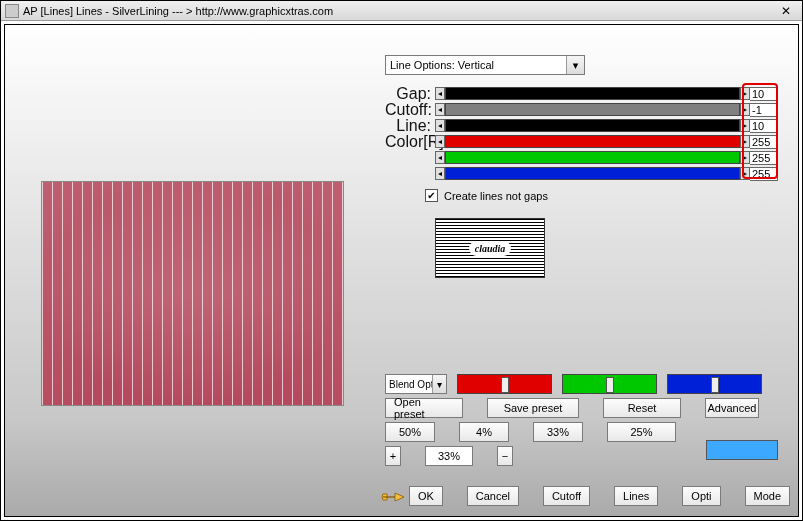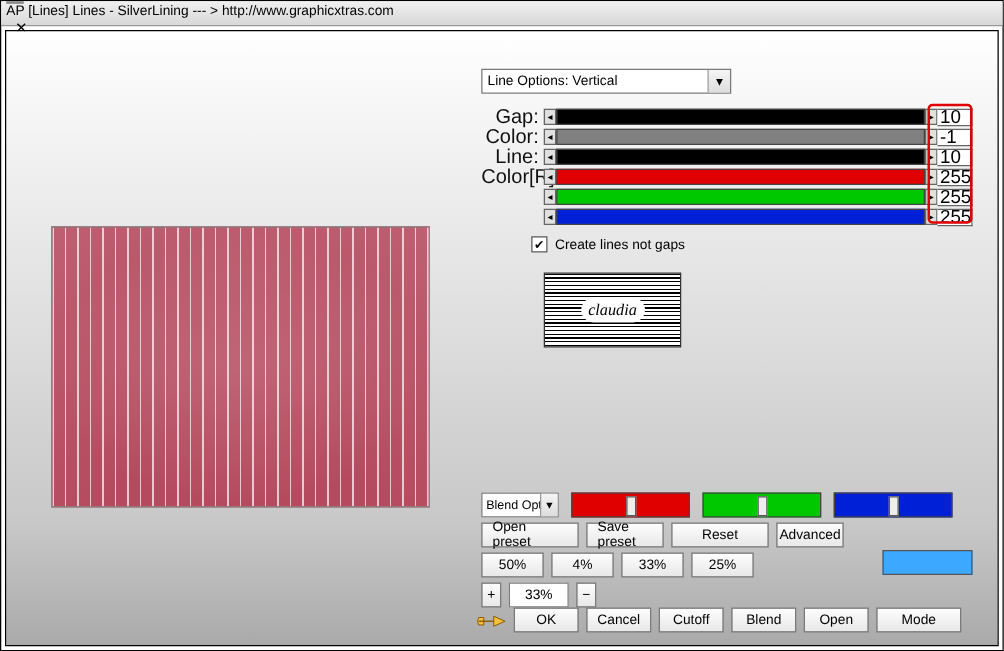--- a/index.html
+++ b/index.html
@@ -1,46 +1,46 @@
 <!DOCTYPE html>
 <html><head>
 <meta charset="utf-8">
 <style>
 * { box-sizing: border-box; margin: 0; padding: 0; }
 body { font-family: Tahoma, Arial, sans-serif; font-size: 11px; background: #fff; }
 .window { width: 803px; height: 521px; border: 1px solid #000; position: relative; background: #fff; }
-.titlebar { height: 20px; background: linear-gradient(to bottom, #f0f0f0, #d8d8d8); border-bottom: 1px solid #999; display: flex; align-items: flex-start; padding: 0 4px; flex-direction: column; }
+.titlebar { height: 20px; background: linear-gradient(to bottom, #f0f0f0, #d8d8d8); border-bottom: 1px solid #999; display: flex; align-items: center; padding: 0 4px; }
 .titlebar-icon { width: 14px; height: 14px; background: #ccc; border: 1px solid #888; margin-right: 4px; }
 .titlebar-text { flex: 1; font-size: 11px; color: #000; }
 .close-btn { width: 24px; height: 16px; display: flex; align-items: center; justify-content: center; cursor: default; font-size: 12px; }
 .client { position: absolute; top: 20px; left: 0; right: 0; bottom: 0; background: linear-gradient(to bottom, #fff, #c8c8c8 80%, #aaa); border: 1px solid #000; margin: 3px; }
 .preview { position: absolute; left: 36px; top: 156px; width: 303px; height: 225px; border: 1px solid #888; background: #b54a5e; overflow: hidden; }
 .preview::before { content: ""; position: absolute; inset: 0; background: radial-gradient(ellipse at 50% 50%, rgba(255,255,255,0.15), transparent 70%), linear-gradient(135deg, rgba(255,255,255,0.12), transparent 50%), linear-gradient(225deg, rgba(255,255,255,0.12), transparent 50%); }
 .preview-lines { position: absolute; inset: 0; background: repeating-linear-gradient(to right, rgba(255,255,255,0.7) 0 1px, transparent 1px 10px); }
 .right-pane { position: absolute; left: 380px; top: 30px; right: 20px; bottom: 10px; }
 .dropdown { width: 200px; height: 20px; border: 1px solid #7a7a7a; background: #fff; display: flex; align-items: center; padding: 0 4px; position: relative; }
 .dd-arrow { position: absolute; right: 0; top: 0; width: 18px; height: 100%; border-left: 1px solid #999; background: linear-gradient(#f5f5f5,#ddd); display: flex; align-items: center; justify-content: center; }
 .slider-row { display: flex; align-items: center; height: 15px; margin-top: 1px; }
 .slider-label { width: 50px; text-align: right; padding-right: 4px; font-size: 16px; color: #111; }
 .slider-arrow { width: 10px; height: 13px; background: #e0e0e0; border: 1px solid #666; display: flex; align-items: center; justify-content: center; font-size: 8px; color: #000; }
 .slider-track { flex: 1; height: 13px; border: 1px solid #444; position: relative; }
 .track-black { background: #000; }
 .track-grey { background: #808080; }
 .track-red { background: #e00000; }
 .track-green { background: #00c800; }
 .track-blue { background: #0020d8; }
-.slider-value { width: 28px; height: 14px; border: 1px solid #666; border-left: none; background: #fff; font-size: 15px; display: flex; align-items: center; padding-left: 2px; }
+.slider-value { width: 28px; height: 14px; border: 1px solid #666; border-left: none; background: #fff; font-size: 11px; display: flex; align-items: center; padding-left: 2px; }
 .highlight-box { position: absolute; border: 2px solid #e00000; border-radius: 4px; pointer-events: none; }
 .checkbox-row { display: flex; align-items: center; margin-top: 8px; margin-left: 40px; gap: 6px; }
 .checkbox { width: 13px; height: 13px; border: 1px solid #555; background: #fff; display: flex; align-items: center; justify-content: center; font-size: 10px; color: #000; }
 .logo { margin: 16px 0 0 50px; width: 110px; height: 60px; background: repeating-linear-gradient(to bottom, #000 0 1px, #fff 1px 3px); border: 1px solid #333; display: flex; align-items: center; justify-content: center; }
-.logo-inner { background: #fff; padding: 2px 6px; font-family: cursive; font-style: italic; font-size: 13px; border-radius: 10px; }
+.logo-inner { background: #fff; padding: 2px 6px; font-family: cursive; font-style: italic; font-size: 10px; border-radius: 10px; font-weight: bold; }
 .bottom-controls { position: absolute; left: 0; right: 0; bottom: 0; }
 .btn { height: 20px; border: 1px solid #7a7a7a; background: linear-gradient(#fdfdfd,#e8e8e8); display: inline-flex; align-items: center; justify-content: center; font-size: 11px; padding: 0 8px; }
-.btn-row { display: flex; gap: 6px; margin-top: 4px; }
+.btn-row { display: flex; gap: 24px; margin-top: 4px; }
 .blend-select { width: 62px; height: 20px; border: 1px solid #7a7a7a; background: #fff; display: inline-flex; align-items: center; padding-left: 3px; font-size: 10px; position: relative; }
 .color-slider { width: 95px; height: 20px; border: 1px solid #444; position: relative; display: inline-block; }
 .color-slider::after { content: ""; position: absolute; left: 50%; top: 2px; width: 6px; height: 14px; background: #eee; border: 1px solid #555; transform: translateX(-50%); }
 .color-slider.red { background: #e00000; }
 .color-slider.green { background: #00c800; }
 .color-slider.blue { background: #0020d8; }
 .pct-input { width: 48px; height: 20px; border: 1px solid #7a7a7a; background: #fff; display: inline-flex; align-items: center; justify-content: center; }
 .spin { width: 16px; height: 20px; border: 1px solid #7a7a7a; background: linear-gradient(#fdfdfd,#e8e8e8); display: inline-flex; align-items: center; justify-content: center; }
 .color-swatch { position: absolute; right: 0; bottom: 46px; width: 72px; height: 20px; background: #3da8ff; border: 1px solid #555; }
 .pointer-hand { position: absolute; width: 24px; height: 18px; }
@@ -73,21 +73,21 @@
       <div style="height:10px"></div>
 
       <div class="slider-row">
         <div class="slider-label">Gap:</div>
         <div class="slider-arrow">◂</div>
         <div class="slider-track track-black"></div>
         <div class="slider-arrow">▸</div>
         <div class="slider-value">10</div>
       </div>
       <div class="slider-row">
-        <div class="slider-label">Color:</div>
+        <div class="slider-label">Cutoff:</div>
         <div class="slider-arrow">◂</div>
         <div class="slider-track track-grey"></div>
         <div class="slider-arrow">▸</div>
         <div class="slider-value">-1</div>
       </div>
       <div class="slider-row">
         <div class="slider-label">Line:</div>
         <div class="slider-arrow">◂</div>
         <div class="slider-track track-black"></div>
         <div class="slider-arrow">▸</div>
@@ -133,47 +133,47 @@
             <span>Blend Opti</span>
             <span class="dd-arrow" style="width:14px">▾</span>
           </div>
           <div class="color-slider red"></div>
           <div class="color-slider green"></div>
           <div class="color-slider blue"></div>
         </div>
 
         <div class="btn-row">
           <div class="btn" style="width:78px">Open preset</div>
-          <div class="btn" style="width:62px">Save preset</div>
+          <div class="btn" style="width:92px">Save preset</div>
           <div class="btn" style="width:78px">Reset</div>
           <div class="btn" style="width:54px">Advanced</div>
         </div>
 
         <div class="btn-row">
           <div class="btn" style="width:50px">50%</div>
           <div class="btn" style="width:50px">4%</div>
           <div class="btn" style="width:50px">33%</div>
-          <div class="btn" style="width:50px">25%</div>
+          <div class="btn" style="width:69px">25%</div>
         </div>
 
         <div class="btn-row" style="align-items:center">
           <div class="spin">+</div>
           <div class="pct-input">33%</div>
           <div class="spin">−</div>
         </div>
 
         <div class="color-swatch" title="#3da8ff"></div>
 
-        <div class="btn-row" style="margin-top:0">
+        <div class="btn-row" style="margin-top:20px">
           <div style="width:20px;position:relative"></div>
           <div class="btn" style="width:52px">OK</div>
           <div class="btn" style="width:52px">Cancel</div>
           <div class="btn" style="width:52px">Cutoff</div>
-          <div class="btn" style="width:52px">Blend</div>
-          <div class="btn" style="width:52px">Open</div>
+          <div class="btn" style="width:52px">Lines</div>
+          <div class="btn" style="width:52px">Opti</div>
           <div class="btn" style="width:68px">Mode</div>
         </div>
 
       </div>
     </div>
 
     <div class="pointer-hand" style="left:376px; bottom:10px;">
       <svg viewBox="0 0 24 18">
           <path d="M2 9 L14 9 L14 5 L23 9 L14 13 L14 9 Z M2 6 Q0 9 2 12 L6 12 L6 6 Z" fill="#f5c040" stroke="#8a5a00" stroke-width="0.8"></path>
         </svg>

